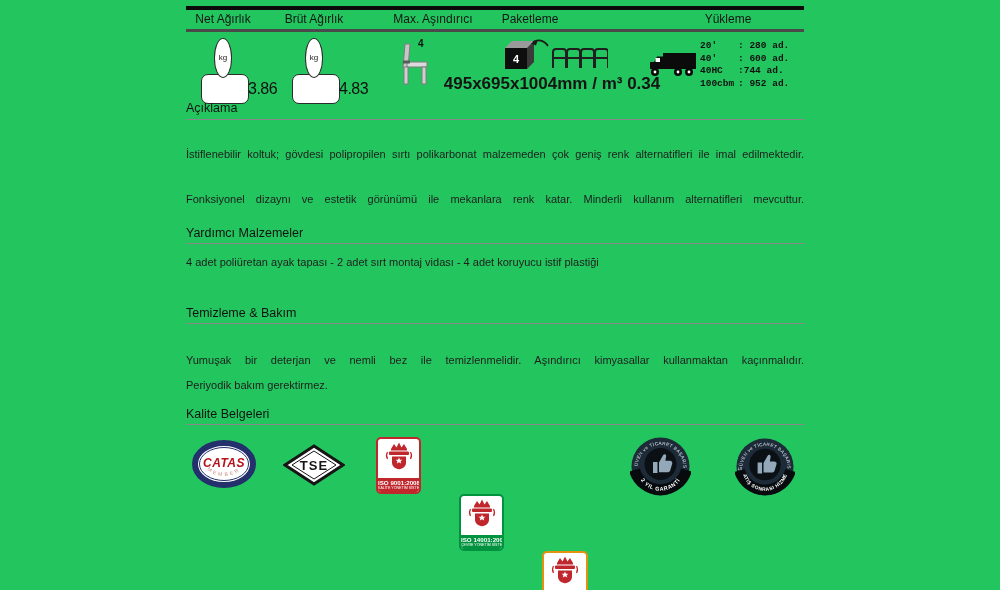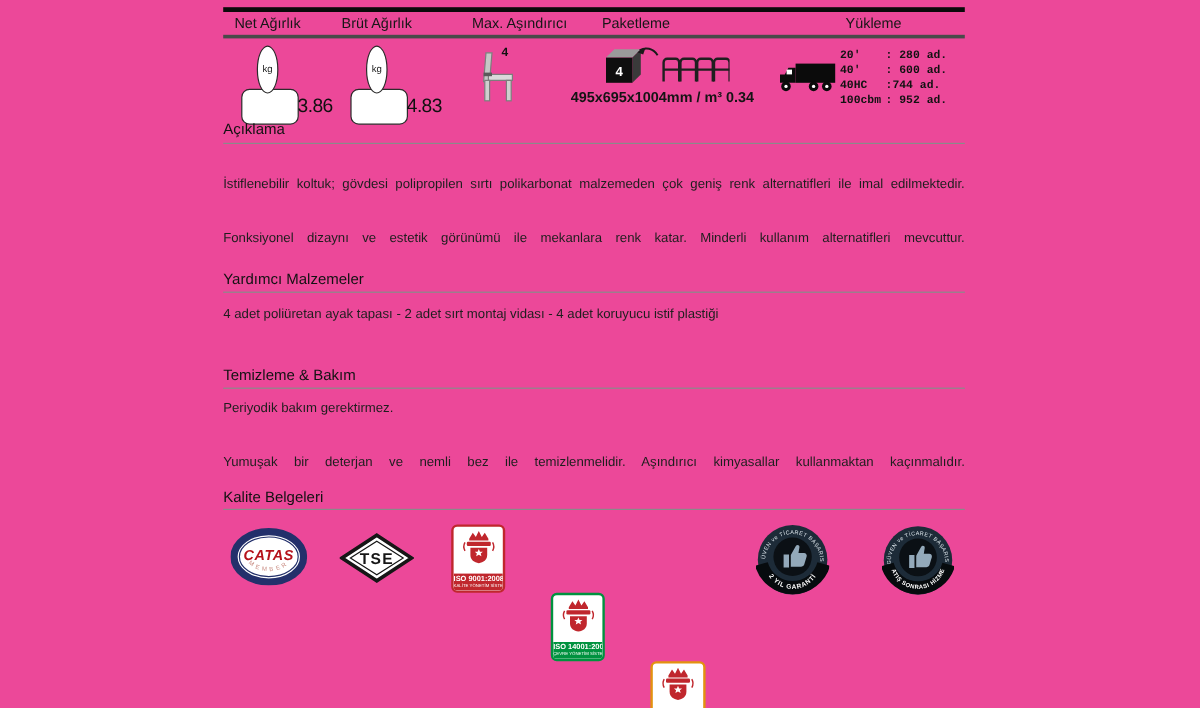--- a/index.html
+++ b/index.html
@@ -1,30 +1,30 @@
 <!DOCTYPE html>
 <html><head>
 <meta charset="utf-8">
 <style>
   * { margin:0; padding:0; box-sizing:border-box; }
   body { background:#ffffff; font-family:"Liberation Sans", sans-serif; }
-  .page { position:relative; width:1000px; height:590px; background:#ec4899; overflow:hidden; }
+  .page { position:relative; width:1000px; height:590px; background:#22c55e; overflow:hidden; }
   .content { position:absolute; left:186px; top:0; width:618px; height:590px; }
 
   
   .topbar { position:absolute; left:0; top:6px; width:100%; height:4px; background:#0a0a0a; }
   .hlabel { position:absolute; top:12px; transform:translateX(-50%); font-size:12px; color:#161616; white-space:nowrap; }
   .head-rule { position:absolute; left:0; top:29px; width:100%; height:3px; background:#4a4a4a; }
 
   
   .kgbadge { position:absolute; width:44px; text-align:center; }
   .kgoval { display:inline-block; border:1.4px solid #2b2b2b; border-radius:50%; background:#fff; font-size:8px; line-height:10px; padding:14px 4px; position:relative; z-index:2; margin-bottom:-4px; color:#1a1a1a; }
   .kgbox { border:1.6px solid #2b2b2b; border-radius:7px; background:#fff; height:30px; line-height:28px; font-size:16px; letter-spacing:-0.5px; color:#101010;padding-left:46px; }
 
-  .dims { position:absolute; top:74px; left:366px; transform:translateX(-50%); font-size:12px; font-weight:bold; color:#141414; white-space:nowrap; }
+  .dims { position:absolute; top:74px; left:366px; transform:translateX(-50%); font-size:17px; font-weight:bold; color:#141414; white-space:nowrap; }
 
   
   .loadtab { position:absolute; left:514px; top:40px; width:104px; font-size:9.5px; font-weight:bold; color:#121212;font-family:Liberation Mono, monospace; }
   .loadrow { display:flex; line-height:12.5px; }
   .loadrow .ll { width:38px; }
   .loadrow .lv { flex:1; }
 
   
   .sec-title { position:absolute; left:0; font-size:12.5px; color:#121212; }
   .rule { position:absolute; left:0; width:100%; height:1px; background:#8a8a8a; }
@@ -136,22 +136,22 @@
 
     <div class="sec-title" style="top:226px;">Yardımcı Malzemeler</div>
     <div class="rule" style="top:243px;"></div>
     <div class="para" style="top:250px;">
       <div class="line">4 adet poliüretan ayak tapası - 2 adet sırt montaj vidası - 4 adet koruyucu istif plastiği</div>
     </div>
 
     <div class="sec-title" style="top:306px;">Temizleme &amp; Bakım</div>
     <div class="rule" style="top:323px;"></div>
     <div class="para" style="top:328px;">
+      <div class="line jline">Yumuşak bir deterjan ve nemli bez ile temizlenmelidir. Aşındırıcı kimyasallar kullanmaktan kaçınmalıdır.</div>
       <div class="line">Periyodik bakım gerektirmez.</div>
-      <div class="line jline">Yumuşak bir deterjan ve nemli bez ile temizlenmelidir. Aşındırıcı kimyasallar kullanmaktan kaçınmalıdır.</div>
     </div>
 
     <div class="sec-title" style="top:407px;">Kalite Belgeleri</div>
     <div class="rule" style="top:424px;"></div>
 
     <svg class="cert" style="left:6px; top:440px;" width="64" height="48" viewBox="0 0 64 48">
       <ellipse cx="32" cy="24" rx="29" ry="21" fill="#ffffff" stroke="#23306b" stroke-width="6"></ellipse>
       <ellipse cx="32" cy="24" rx="24.5" ry="16.5" fill="#ffffff" stroke="#23306b" stroke-width="1"></ellipse>
       <text x="32" y="27" text-anchor="middle" font-size="12" font-weight="bold" font-style="italic" fill="#b5121b" letter-spacing="0.5">CATAS</text>
       <path id="catasArc" d="M 14 28 A 20 14 0 0 0 50 28" fill="none"></path>

